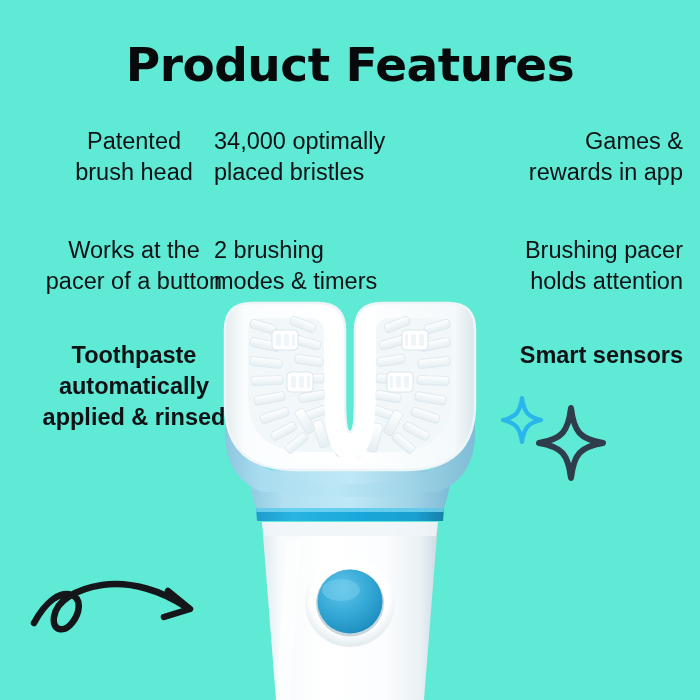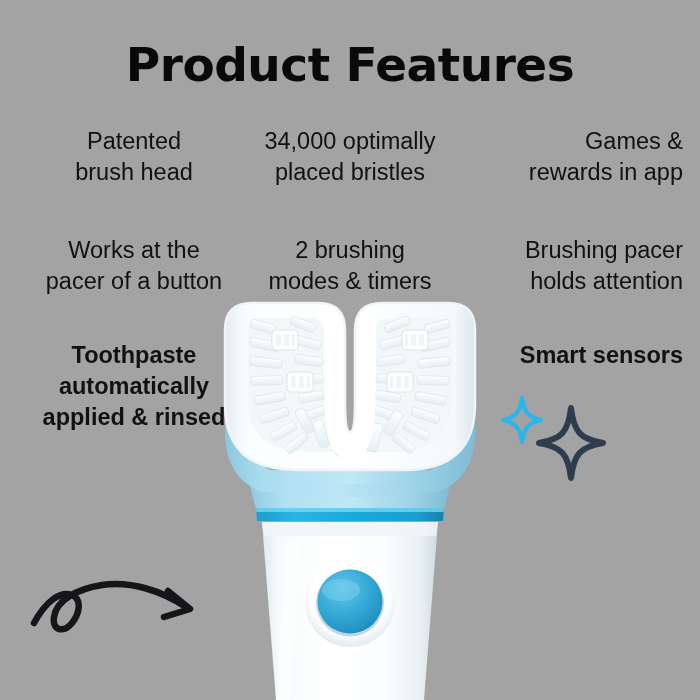--- a/index.html
+++ b/index.html
@@ -11,21 +11,21 @@
     height: 700px;
     background: #c3ebfa;
     font-family: "Liberation Sans", sans-serif;
     overflow: hidden;
     position: relative;
   }
   #infographic {
     position: relative;
     width: 700px;
     height: 700px;
-    background: #a3a3a3;
+    background: #5eead4;
     overflow: hidden;
   }
 
   
   #title {
     position: absolute;
     top: 40px;
     left: 0;
     width: 700px;
     text-align: center;
@@ -40,21 +40,21 @@
   
   .feature {
     position: absolute;
     color: #101114;
     font-size: 23.5px;
     line-height: 1.32;
     font-family: "Liberation Sans", sans-serif;
     white-space: pre-line;
   }
   .col-left  { left: 14px;  text-align: center; width: 240px; }
-  .col-mid   { left: 225px; width: 250px; text-align: center; }
+  .col-mid   { left: 214px; width: 250px; text-align: left; }
   .col-right { right: 17px;  text-align: right; width: 250px; }
 
   .row1 { top: 126px; }
   .row2 { top: 235px; }
   .row3 { top: 340px; font-weight: bold; }
 
   
   #product {
     position: absolute;
     left: 0;

